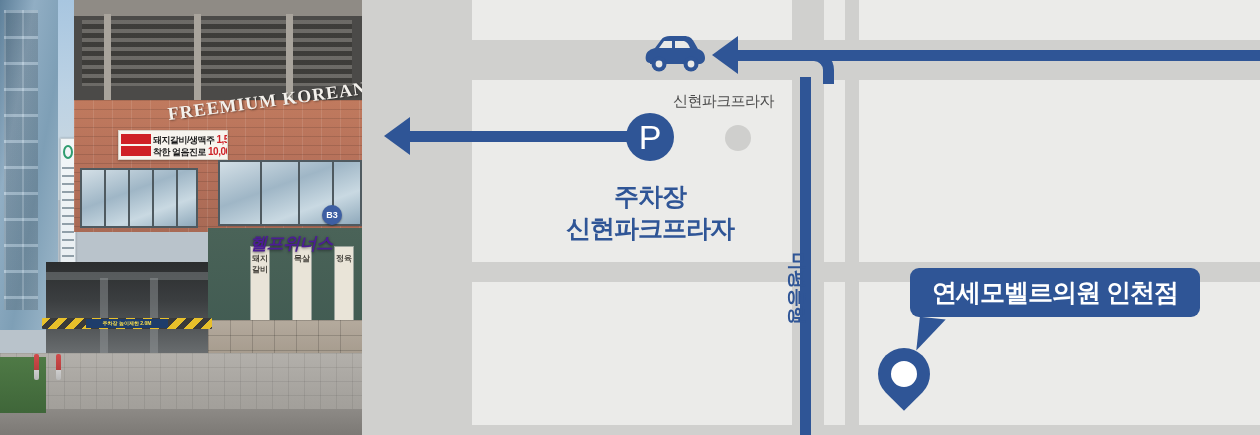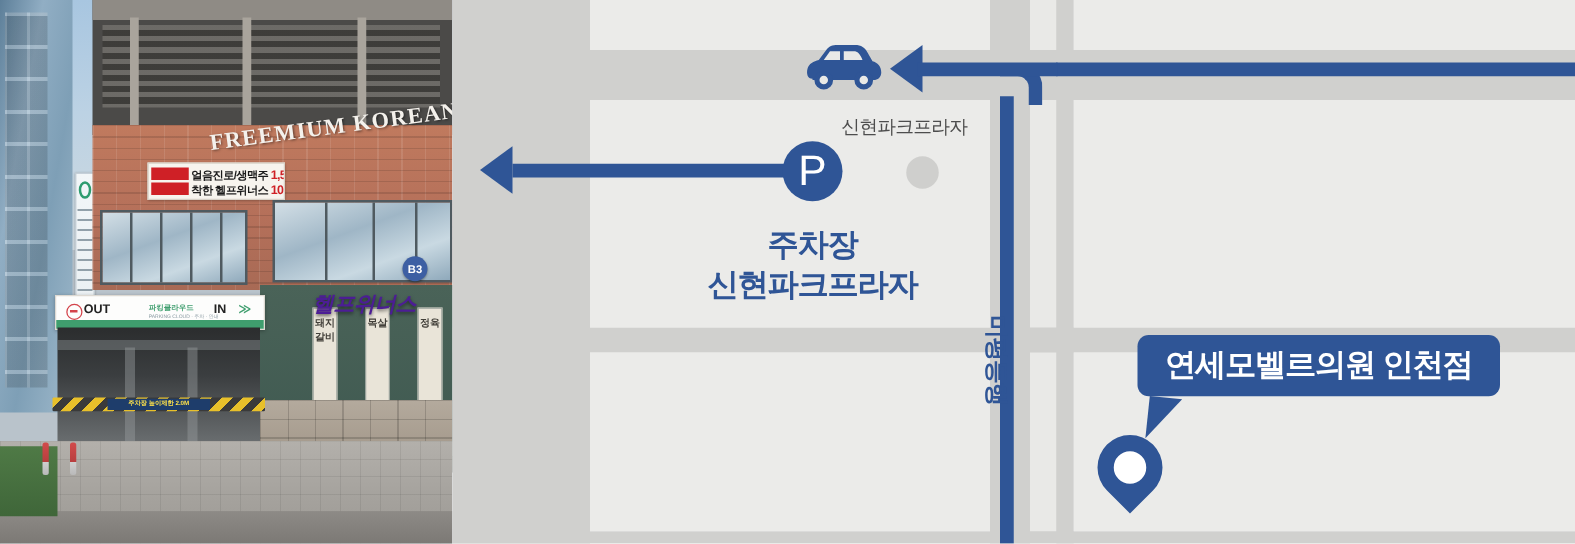--- a/index.html
+++ b/index.html
@@ -422,25 +422,25 @@
     </div>
 
     <div class="ph-brick"></div>
 
     <div class="ph-freemium">FREEMIUM KOREAN</div>
 
     <div class="ph-promo">
       <div class="redtag"></div>
       <div class="redtag2"></div>
       <div class="l1">
-        <span>얼음진로/생맥주</span>
+        <span>돼지갈비/생맥주</span>
         <em>1,500원</em>
       </div>
       <div class="l2">
-        <span>착한 헬프위너스</span>
+        <span>착한 얼음진로</span>
         <em>10,000원</em>
       </div>
     </div>
 
     <div class="ph-win" style="left:80px; top:168px; width:118px; height:60px;">
       <div class="mullion" style="left:22px"></div>
       <div class="mullion" style="left:46px"></div>
       <div class="mullion" style="left:70px"></div>
       <div class="mullion" style="left:94px"></div>
     </div>
@@ -460,29 +460,20 @@
       <div class="sgn" style="left:126px;">
         <span>정육</span>
       </div>
     </div>
     <div class="ph-stone"></div>
 
     <div class="ph-helpwinners">헬프위너스</div>
 
     <div class="ph-busicon">B3</div>
 
-    <div class="ph-signband">
-      <div class="outc"></div>
-      <div class="out">OUT</div>
-      <div class="pk">파킹클라우드</div>
-      <div class="pksub">PARKING CLOUD · 주차 · 안내</div>
-      <div class="inl">IN</div>
-      <div class="chev">≫</div>
-      <div class="green"></div>
-    </div>
 
     <div class="ph-garage">
       <div class="beam"></div>
       <div class="pillar" style="left:54px"></div>
       <div class="pillar" style="left:104px"></div>
     </div>
 
     <div class="ph-ybar">
       <div class="lbl">주차장 높이제한 2.0M</div>
     </div>

